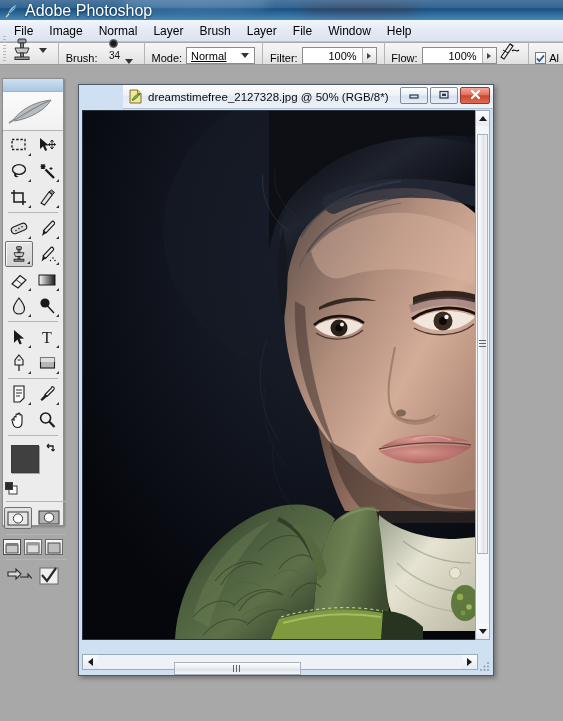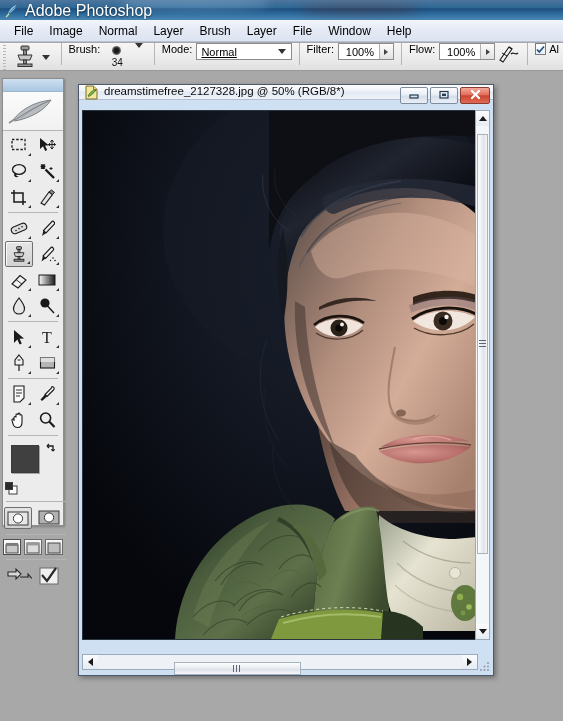--- a/index.html
+++ b/index.html
@@ -32,24 +32,24 @@
   .menubar{
     position:absolute;left:0;top:20px;width:563px;height:22px;
     background:linear-gradient(to bottom,#f2f5fb 0%,#e4eaf5 50%,#dde4f1 100%);
     border-bottom:1px solid #b9c2d2;
     display:flex;align-items:center;padding-left:6px;box-sizing:border-box;
   }
   .menu-item{padding:2px 8px;font-size:12px;color:#000;white-space:nowrap;cursor:default;}
 
   
   .optionsbar{
-    position:absolute;left:0;top:43px;width:563px;height:28px;
+    position:absolute;left:0;top:43px;width:563px;height:22px;
     background:linear-gradient(to bottom,#f6f6f6 0%,#ececec 55%,#e0e0e0 100%);
     border-bottom:1px solid #9a9a9a;
-    display:flex;align-items:flex-start;box-sizing:border-box;
+    display:flex;align-items:flex-end;box-sizing:border-box;
   }
   .grip{width:9px;height:30px;margin-right:3px;
     background-image:repeating-linear-gradient(to bottom,#b8b8b8 0px,#b8b8b8 1px,transparent 1px,transparent 3px);
     background-position:3px 2px;background-repeat:no-repeat;background-size:3px 26px;}
   .opt-sep{width:1px;height:22px;background:#b5b5b5;margin:0 7px;}
   .opt-label{font-size:11px;margin-right:4px;white-space:nowrap;}
   .tiny-arrow{
     width:0;height:0;border-left:4px solid transparent;border-right:4px solid transparent;
     border-top:5px solid #333;margin:0 4px;
   }
@@ -63,20 +63,21 @@
     padding:0 2px 0 4px;font-size:11px;box-sizing:border-box;
   }
   .combo .cv{flex:1;white-space:nowrap;}
   .combo-arrow{
     width:0;height:0;border-left:4px solid transparent;border-right:4px solid transparent;
     border-top:5px solid #333;margin-left:6px;margin-right:3px;
   }
   .numfield{
     height:17px;border:1px solid #8c8c8c;background:#fff;display:flex;align-items:center;
     box-sizing:border-box;
+    padding-left:19px;
   }
   .numfield .nv{padding:0 5px;font-size:11px;min-width:30px;text-align:right;}
   .numfield .stepper{
     width:13px;height:15px;border-left:1px solid #b0b0b0;
     background:linear-gradient(to bottom,#fcfcfc,#e2e2e2);
     display:flex;align-items:center;justify-content:center;
   }
   .stepper-tri{width:0;height:0;border-top:3px solid transparent;border-bottom:3px solid transparent;border-left:4px solid #444;}
   .airbrush-btn{width:26px;height:24px;display:flex;align-items:center;justify-content:center;}
   .chk{width:12px;height:12px;border:1px solid #7a7a7a;background:linear-gradient(to bottom,#fff,#e8eef7);
@@ -120,24 +121,24 @@
   .screen-btn.sel{border:1px solid #4d4d4d;box-shadow:inset 0 0 0 1px #fff;}
   .jump-row{display:flex;justify-content:center;gap:6px;padding:4px 0;}
 
   
   .docwin{
     position:absolute;left:78px;top:84px;width:416px;height:592px;
     background:#cfe0f2;border:1px solid #4a5a6a;box-sizing:border-box;
     box-shadow:2px 2px 5px rgba(0,0,0,.35);
   }
   .doc-title{
-    height:15px;
+    height:24px;
     background:linear-gradient(to bottom,#fdfdfe 0%,#eef2f8 45%,#e2e9f4 48%,#edf2f9 100%);
     border-bottom:1px solid #b3bfd0;
-    display:flex;align-items:flex-start;position:relative;box-sizing:border-box;
+    display:flex;align-items:center;position:relative;box-sizing:border-box;margin-left:44px;
   }
   .doc-icon{margin-left:5px;margin-right:5px;display:flex;}
   .doc-title-text{font-size:11.5px;color:#0b0b0b;white-space:nowrap;}
   .doc-btns{position:absolute;right:3px;top:2px;display:flex;gap:2px;}
   .wbtn{
     width:28px;height:17px;border:1px solid #7d8c9e;border-radius:2px;box-sizing:border-box;
     background:linear-gradient(to bottom,#fcfdfe 0%,#e8eef6 48%,#d4dde9 52%,#e9eff7 100%);
     display:flex;align-items:center;justify-content:center;
   }
   .wbtn.close{

